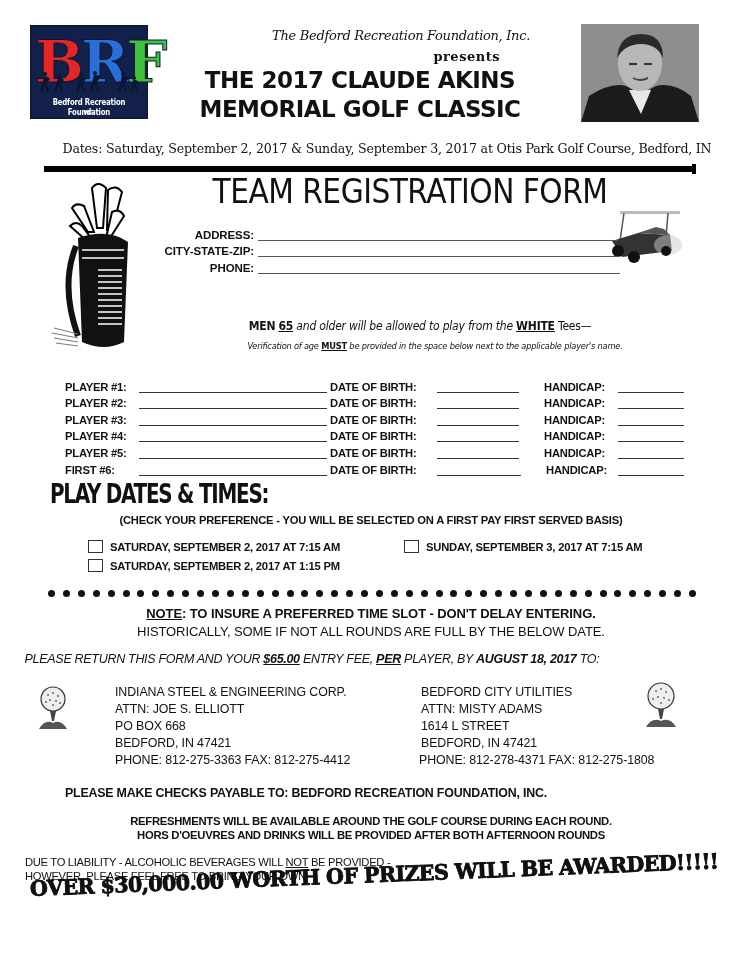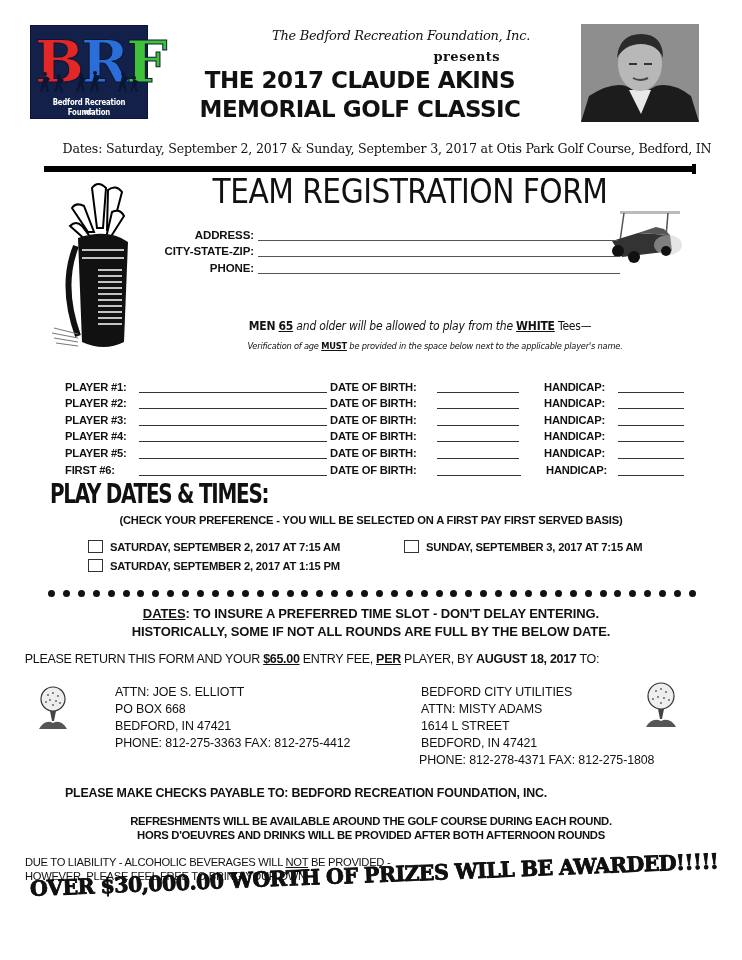--- a/index.html
+++ b/index.html
@@ -57,22 +57,22 @@
   .options { left: 80px; top: 537px; }
   .opt-row { display: flex; height: 19px; align-items: center; }
   .opt { display: flex; align-items: flex-end; font-weight: bold; font-size: 11.2px; letter-spacing: -0.2px; white-space: nowrap; margin-left: 8px; }
   .opt-box { width: 15px; height: 13px; border: 1.3px solid #333; margin-right: 7px; box-sizing: border-box; background: #fff; }
   .opt.left { width: 308px; }
 
   .dots { left: 48px; top: 588px; width: 648px; height: 12px; display: flex; justify-content: space-between; }
   .dots span { width: 7px; height: 7px; border-radius: 50%; background: #111; margin-top: 2px; }
 
   .note1 { left: 0; top: 606px; width: 742px; text-align: center; font-weight: bold; font-size: 13px; letter-spacing: -0.1px; }
-  .note2 { left: 0; top: 624px; width: 742px; text-align: center; font-weight: bold; font-size: 13px; letter-spacing: -0.1px; }
-  .return-line { left: 0; top: 652px; width: 624px; text-align: center; font-size: 12.5px; letter-spacing: -0.3px; }
+  .note2 { left: 0; top: 624px; width: 742px; text-align: center; font-weight: normal; font-size: 13px; letter-spacing: -0.1px; }
+  .return-line { left: 0; top: 652px; width: 624px; text-align: center; font-size: 12.5px; letter-spacing: -0.3px; font-style: italic; }
   .return-line b { font-weight: bold; }
 
   .addr { font-size: 12.4px; line-height: 17px; letter-spacing: -0.1px; }
   .addr1 { left: 115px; top: 684px; }
   .addr2 { left: 421px; top: 684px; }
   .addr2 .last { margin-left: -2px; }
 
   .tee1 { left: 37px; top: 685px; width: 32px; height: 48px; }
   .tee2 { left: 644px; top: 681px; width: 34px; height: 50px; }
 
@@ -324,21 +324,21 @@
     <span></span>
     <span></span>
     <span></span>
     <span></span>
     <span></span>
     <span></span>
     <span></span>
   </div>
 
 <div class="abs note1">
-  <span class="u">DATES</span><span>:  TO INSURE A PREFERRED TIME SLOT - DON'T DELAY ENTERING.</span>
+  <span class="u">NOTE</span><span>:  TO INSURE A PREFERRED TIME SLOT - DON'T DELAY ENTERING.</span>
 </div>
 <div class="abs note2">HISTORICALLY, SOME IF NOT ALL ROUNDS ARE FULL BY THE BELOW DATE.</div>
 
 <div class="abs return-line">
   <span>PLEASE RETURN THIS FORM AND YOUR</span>
   <b class="u">$65.00</b>
   <span>ENTRY FEE,</span>
   <b class="u">PER</b>
   <span>PLAYER, BY</span>
   <b>AUGUST 18, 2017</b>
@@ -355,20 +355,21 @@
       <circle cx="19" cy="16" r="1"></circle>
       <circle cx="16" cy="20" r="1"></circle>
       <circle cx="9" cy="17" r="1"></circle>
       <circle cx="23" cy="18" r="1"></circle>
     </g>
   <path d="M13 26 L19 26 L17 36 L15 36 Z" fill="#444"></path>
   <path d="M2 44 Q8 34 16 38 Q24 34 30 44 Z" fill="#555"></path>
 </svg>
 
 <div class="abs addr addr1">
+  <div>INDIANA STEEL &amp; ENGINEERING CORP.</div>
   <div>ATTN:  JOE S. ELLIOTT</div>
   <div>PO BOX 668</div>
   <div>BEDFORD, IN  47421</div>
   <div>PHONE:  812-275-3363  FAX:  812-275-4412</div>
 </div>
 
 <div class="abs addr addr2">
   <div>BEDFORD CITY UTILITIES</div>
   <div>ATTN:  MISTY ADAMS</div>
   <div>1614 L STREET</div>

